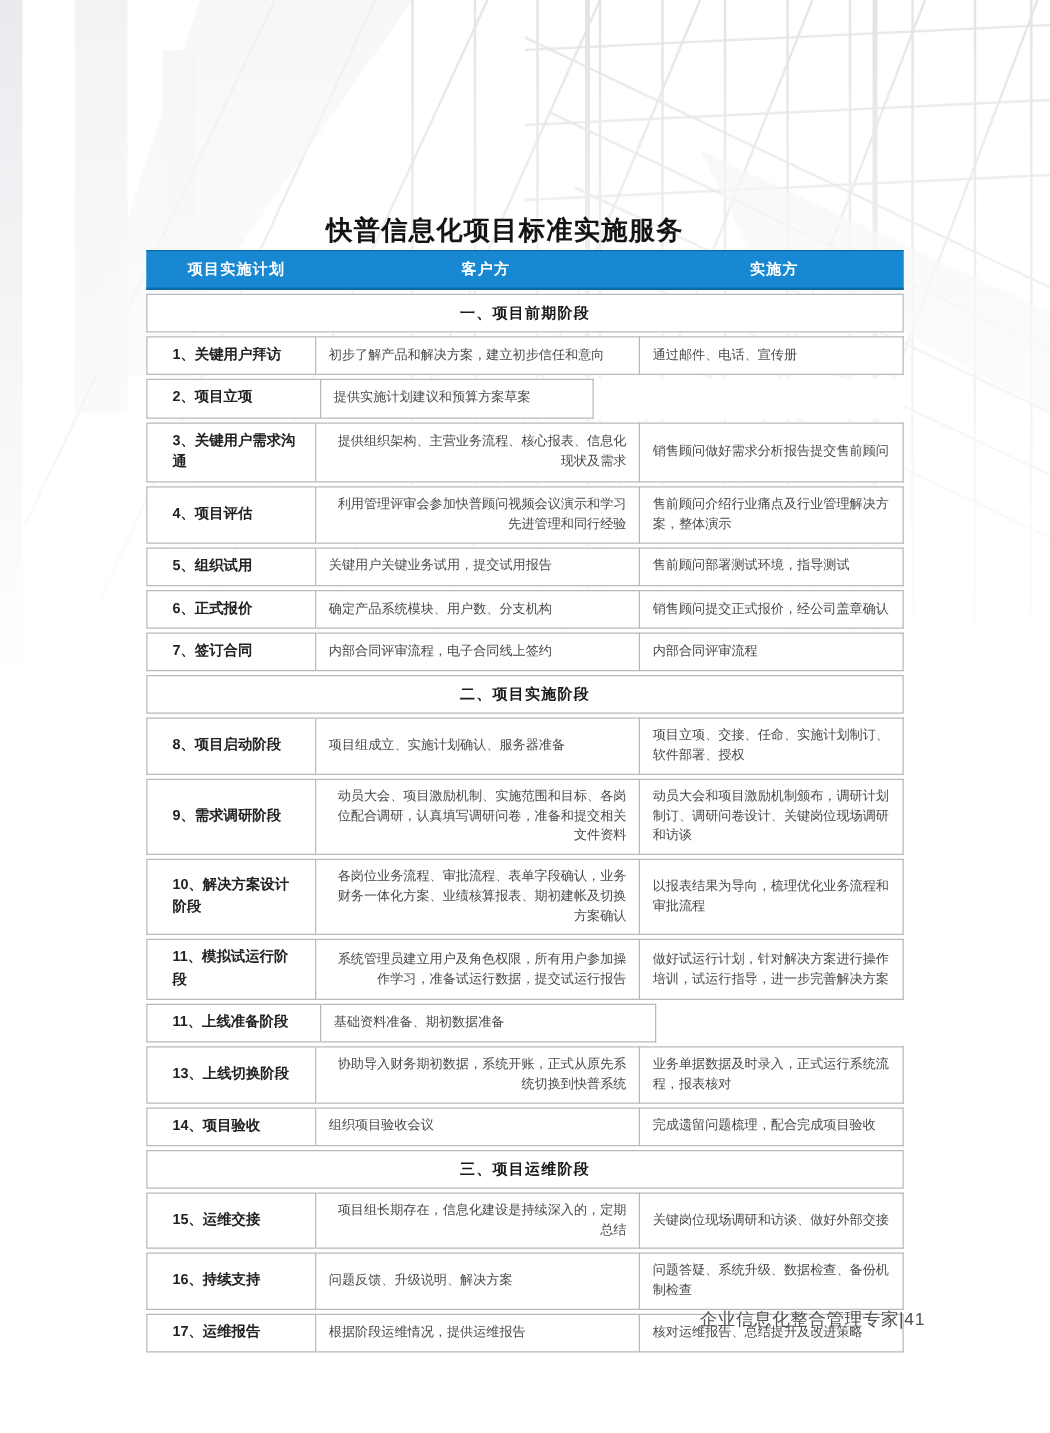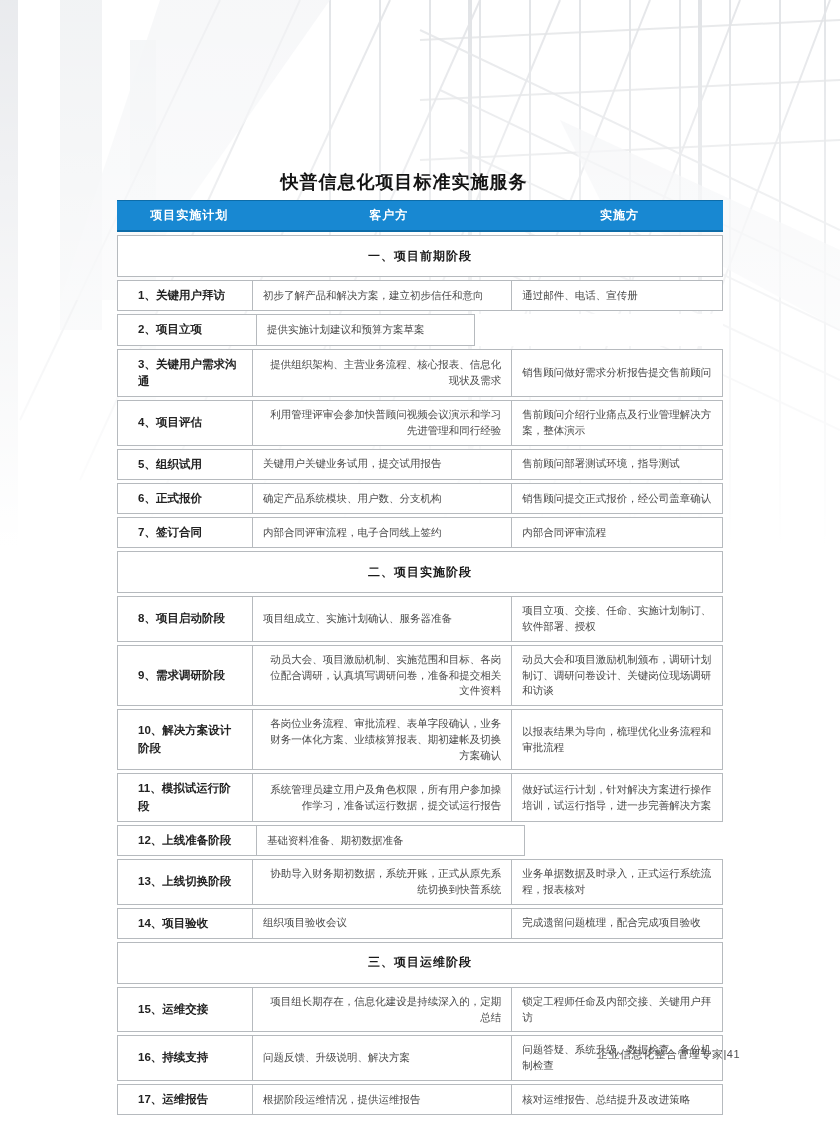--- a/index.html
+++ b/index.html
@@ -9,21 +9,21 @@
     background:#ffffff;
     width:840px; height:1146px;
     position:relative;
     overflow:hidden;
   }
   .bg-wrap { position:absolute; top:0; left:0; width:840px; height:700px; z-index:0; }
   .content { position:relative; z-index:2; }
 
   .page-title {
     position:absolute; top:170px; left:85px; width:638px;
-    text-align:center; font-size:18px; font-weight:bold; color:#141414;
+    text-align:center; font-size:21px; font-weight:bold; color:#141414;
     letter-spacing:1px;
   }
 
   .impl-table { position:absolute; top:200px; left:85px; width:638px;padding-left:32px; }
 
   .thead {
     display:flex; height:32px;
     background:#1888d2;
     border-top:1px solid #0d6ca8; border-bottom:2px solid #0d6ca8;
     margin-bottom:3px;
@@ -32,21 +32,21 @@
     color:#ffffff; font-weight:bold; font-size:12px;
     display:flex; align-items:center; justify-content:center;
     letter-spacing:1px;
   }
   .th.c1 { width:152px; }
   .th.c2 { width:268px;text-align:center; }
   .th.c3 { width:218px; }
 
   .section-row {
     border:1px solid #b6babe; background:#ffffff;
-    height:42px; display:flex; align-items:center; justify-content:center;
+    height:31px; display:flex; align-items:center; justify-content:center;
     font-size:12px; font-weight:bold; color:#1a1a1a;
     margin-bottom:3px; letter-spacing:1px;
   }
 
   .data-row { display:flex; margin-bottom:3px; background:#ffffff; }
   .data-row .cell {
     border:1px solid #b6babe;
     min-height:30px;
     display:flex; align-items:center;
     font-size:10.5px; line-height:1.5; color:#4a4a4a;
@@ -55,21 +55,21 @@
   .data-row .cell + .cell { border-left:none; }
   .cell.c1 {
     width:140px; font-size:11.5px; font-weight:bold; color:#222222;
     padding-left:20px;
   }
   .cell.c2 { width:268px;text-align:right; }
   .cell.c3 { width:218px; }
 
   .page-footer {
     position:absolute; top:1047px; right:100px;
-    font-size:11px; color:#4f4f4f; letter-spacing:0.5px;
+    font-size:14px; color:#4f4f4f; letter-spacing:0.5px;
     z-index:2;
   }
 </style>
 </head>
 <body>
 
 <div class="bg-wrap">
   <svg width="840" height="700" viewBox="0 0 840 700" xmlns="http://www.w3.org/2000/svg">
     <defs>
       <linearGradient id="fade" x1="0" y1="0" x2="0" y2="1">
@@ -190,40 +190,40 @@
       <div class="cell c1">10、解决方案设计阶段</div>
       <div class="cell c2">各岗位业务流程、审批流程、表单字段确认，业务财务一体化方案、业绩核算报表、期初建帐及切换方案确认</div>
       <div class="cell c3">以报表结果为导向，梳理优化业务流程和审批流程</div>
     </div>
     <div class="data-row">
       <div class="cell c1">11、模拟试运行阶段</div>
       <div class="cell c2">系统管理员建立用户及角色权限，所有用户参加操作学习，准备试运行数据，提交试运行报告</div>
       <div class="cell c3">做好试运行计划，针对解决方案进行操作培训，试运行指导，进一步完善解决方案</div>
     </div>
     <div class="data-row">
-      <div class="cell c1">12、上线准备阶段</div>
+      <div class="cell c1">11、上线准备阶段</div>
       <div class="cell c2">基础资料准备、期初数据准备</div>
     </div>
     <div class="data-row">
       <div class="cell c1">13、上线切换阶段</div>
       <div class="cell c2">协助导入财务期初数据，系统开账，正式从原先系统切换到快普系统</div>
       <div class="cell c3">业务单据数据及时录入，正式运行系统流程，报表核对</div>
     </div>
     <div class="data-row">
       <div class="cell c1">14、项目验收</div>
       <div class="cell c2">组织项目验收会议</div>
       <div class="cell c3">完成遗留问题梳理，配合完成项目验收</div>
     </div>
 
     <div class="section-row">三、项目运维阶段</div>
 
     <div class="data-row">
       <div class="cell c1">15、运维交接</div>
       <div class="cell c2">项目组长期存在，信息化建设是持续深入的，定期总结</div>
-      <div class="cell c3">锁定工程师任命及内部交接、关键用户拜访</div>
+      <div class="cell c3">关键岗位现场调研和访谈、做好外部交接</div>
     </div>
     <div class="data-row">
       <div class="cell c1">16、持续支持</div>
       <div class="cell c2">问题反馈、升级说明、解决方案</div>
       <div class="cell c3">问题答疑、系统升级、数据检查、备份机制检查</div>
     </div>
     <div class="data-row">
       <div class="cell c1">17、运维报告</div>
       <div class="cell c2">根据阶段运维情况，提供运维报告</div>
       <div class="cell c3">核对运维报告、总结提升及改进策略</div>

